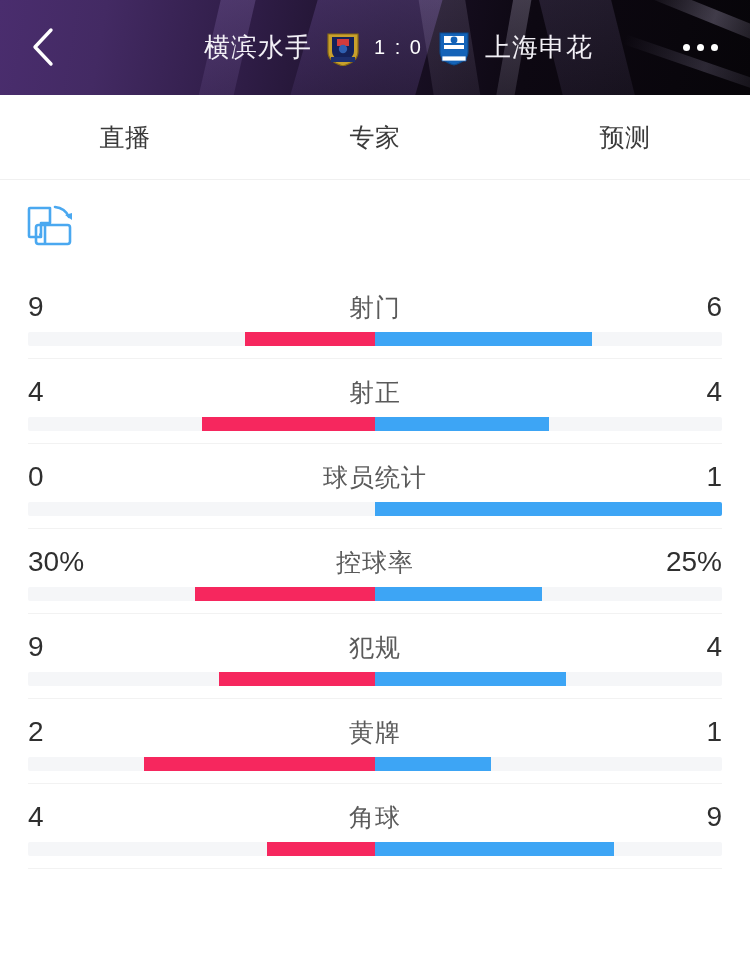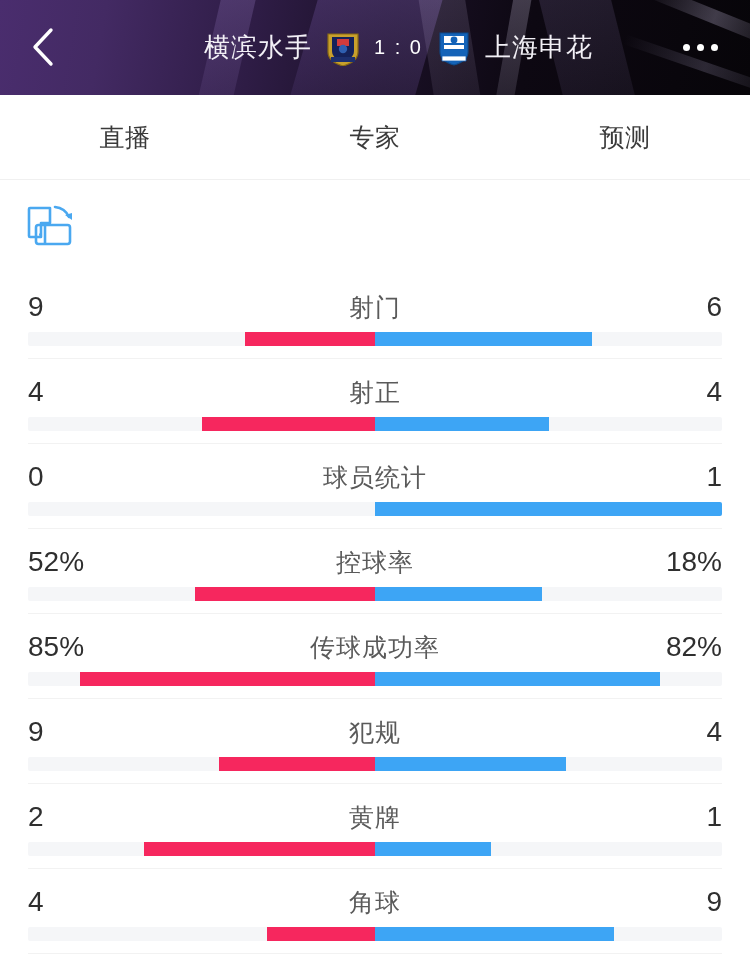--- a/index.html
+++ b/index.html
@@ -233,51 +233,35 @@
         </div>
       <div class="bar-half">
           <div class="bar-right-fill" style="width: 100%; background: rgb(61, 165, 245);"></div>
         </div>
     </div>
     <div class="row-sep"></div>
   </div>
 
   <div class="stat-row">
     <div class="stat-head">
-      <span class="stat-val">52%</span>
+      <span class="stat-val">30%</span>
       <span class="stat-label">控球率</span>
-      <span class="stat-val right">18%</span>
+      <span class="stat-val right">25%</span>
     </div>
     <div class="bar-track">
       <div class="bar-half">
           <div class="bar-left-fill" style="width: 52%; background: rgb(246, 39, 94);"></div>
         </div>
       <div class="bar-half">
           <div class="bar-right-fill" style="width: 48%; background: rgb(61, 165, 245);"></div>
         </div>
     </div>
     <div class="row-sep"></div>
   </div>
 
-  <div class="stat-row">
-    <div class="stat-head">
-      <span class="stat-val">85%</span>
-      <span class="stat-label">传球成功率</span>
-      <span class="stat-val right">82%</span>
-    </div>
-    <div class="bar-track">
-      <div class="bar-half">
-          <div class="bar-left-fill" style="width: 85%; background: rgb(246, 39, 94);"></div>
-        </div>
-      <div class="bar-half">
-          <div class="bar-right-fill" style="width: 82%; background: rgb(61, 165, 245);"></div>
-        </div>
-    </div>
-    <div class="row-sep"></div>
-  </div>
 
   <div class="stat-row">
     <div class="stat-head">
       <span class="stat-val">9</span>
       <span class="stat-label">犯规</span>
       <span class="stat-val right">4</span>
     </div>
     <div class="bar-track">
       <div class="bar-half">
           <div class="bar-left-fill" style="width: 45%; background: rgb(246, 39, 94);"></div>

